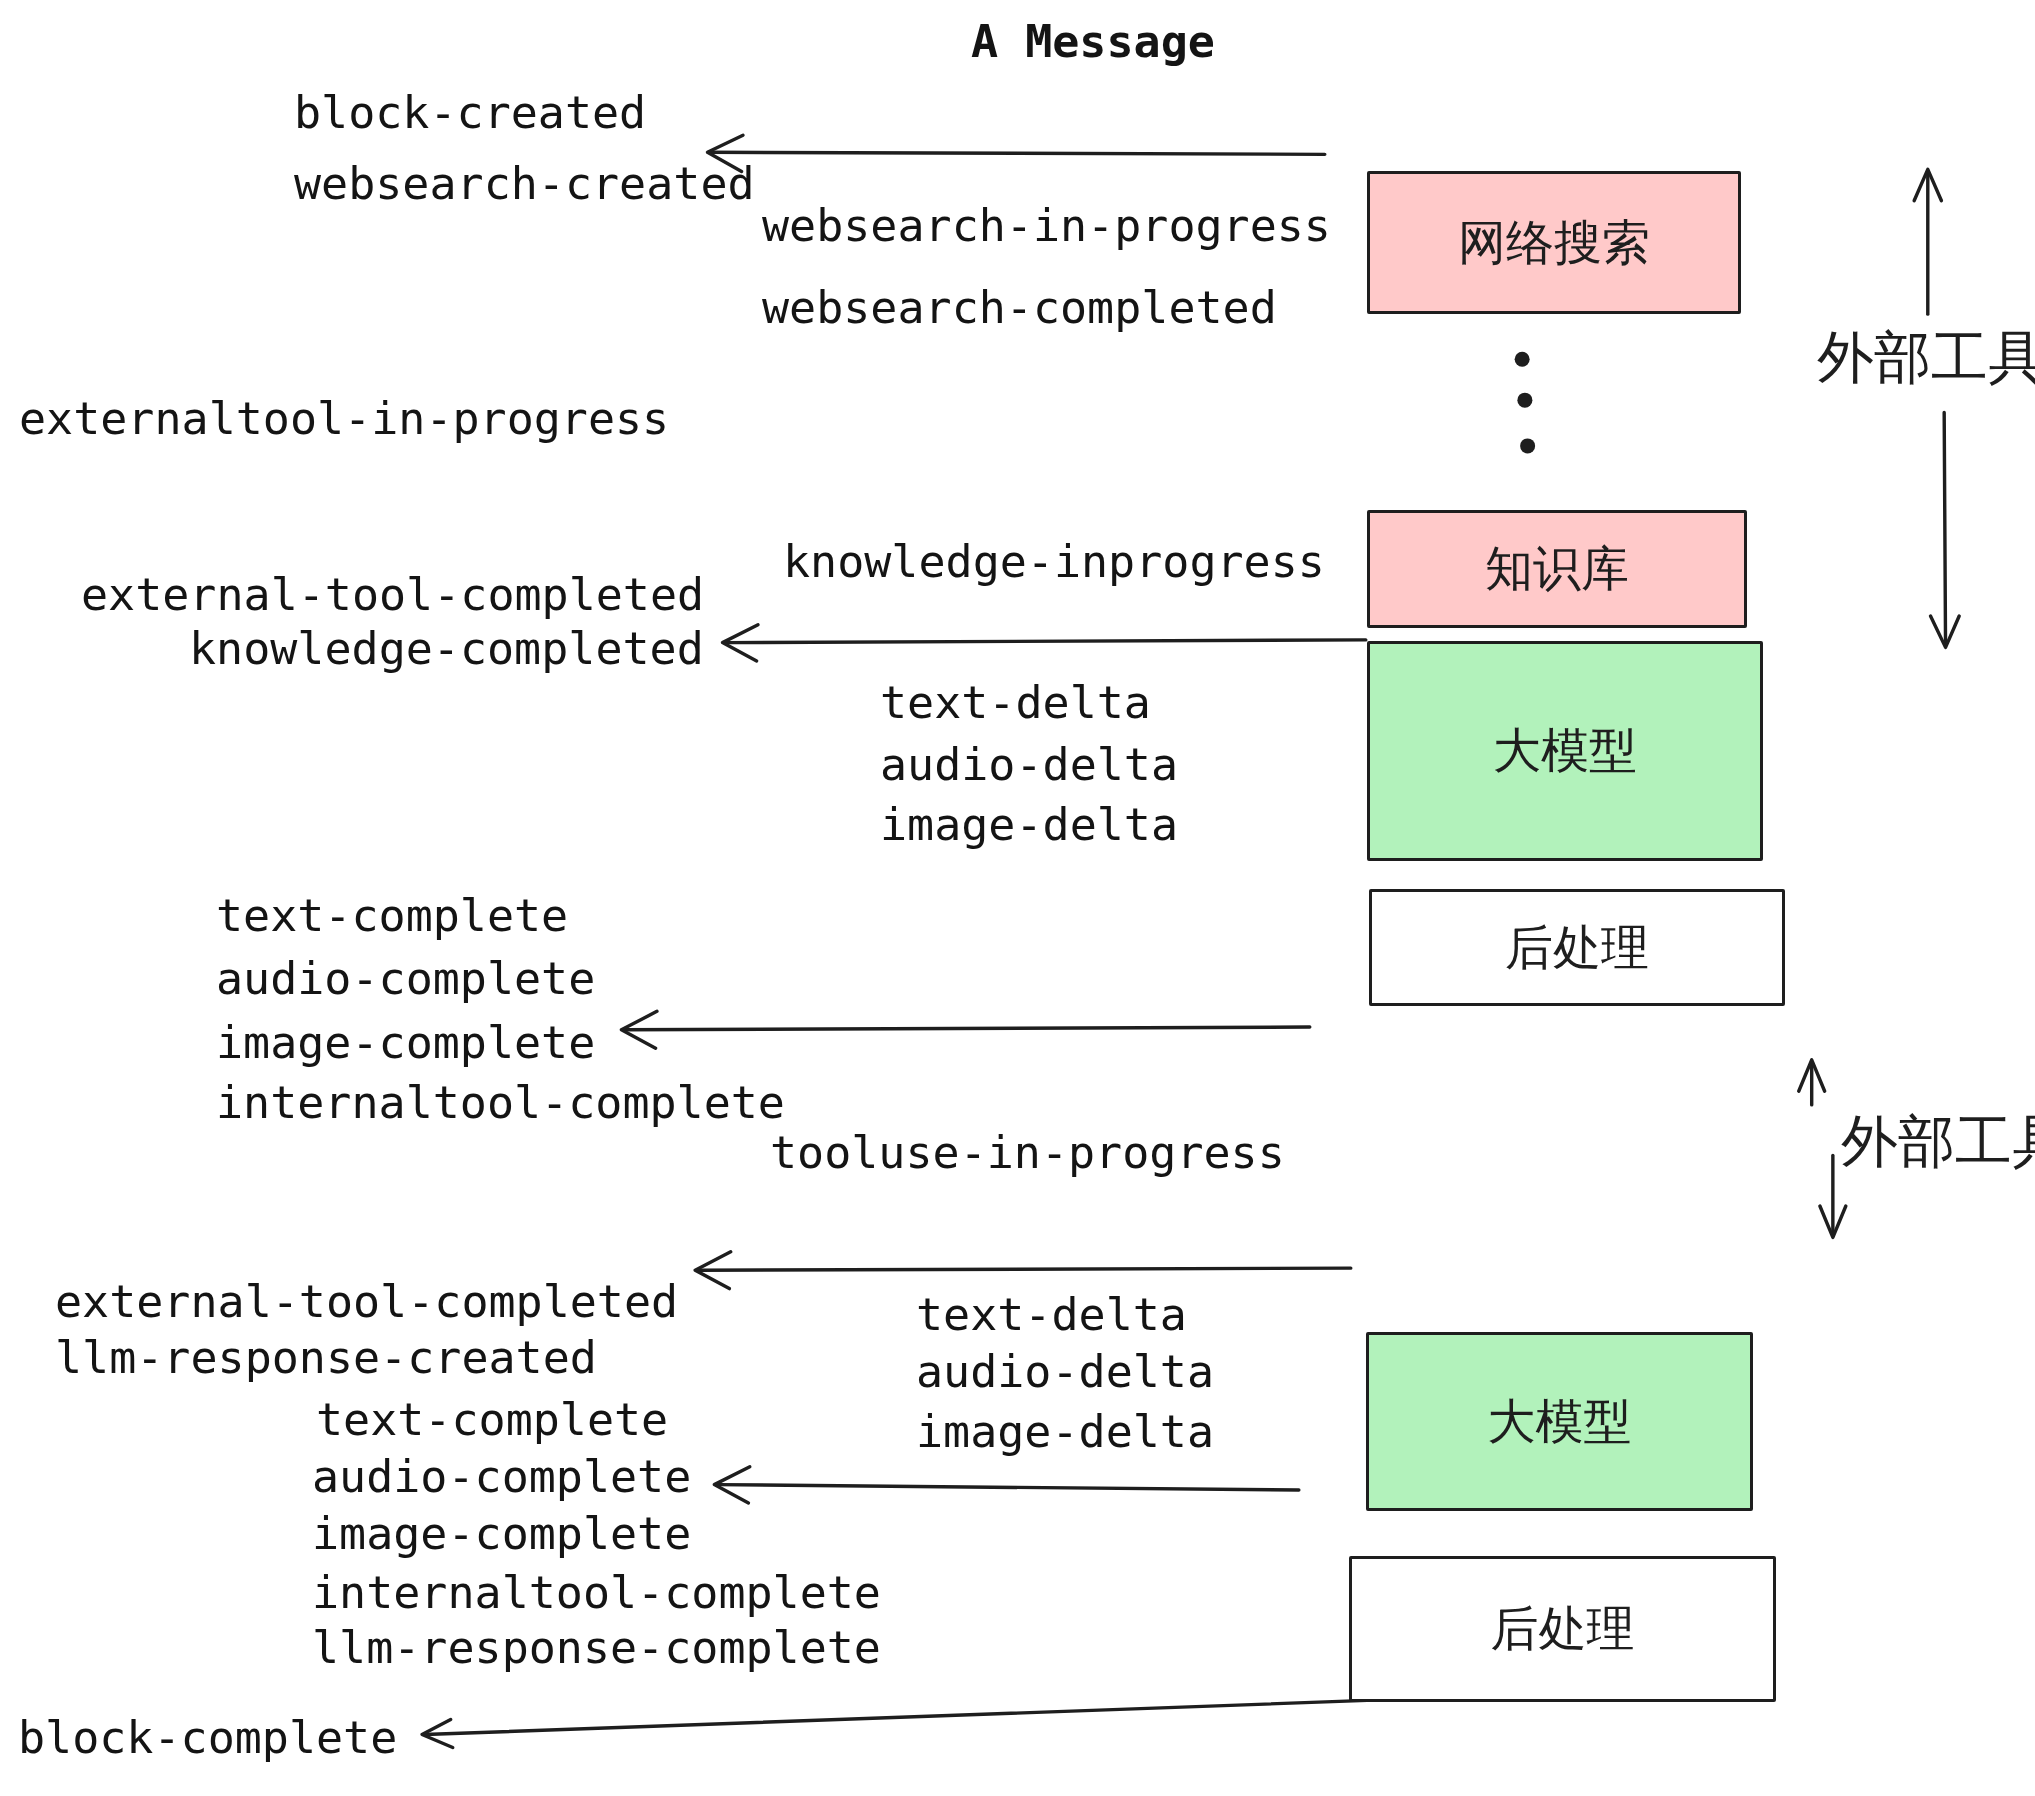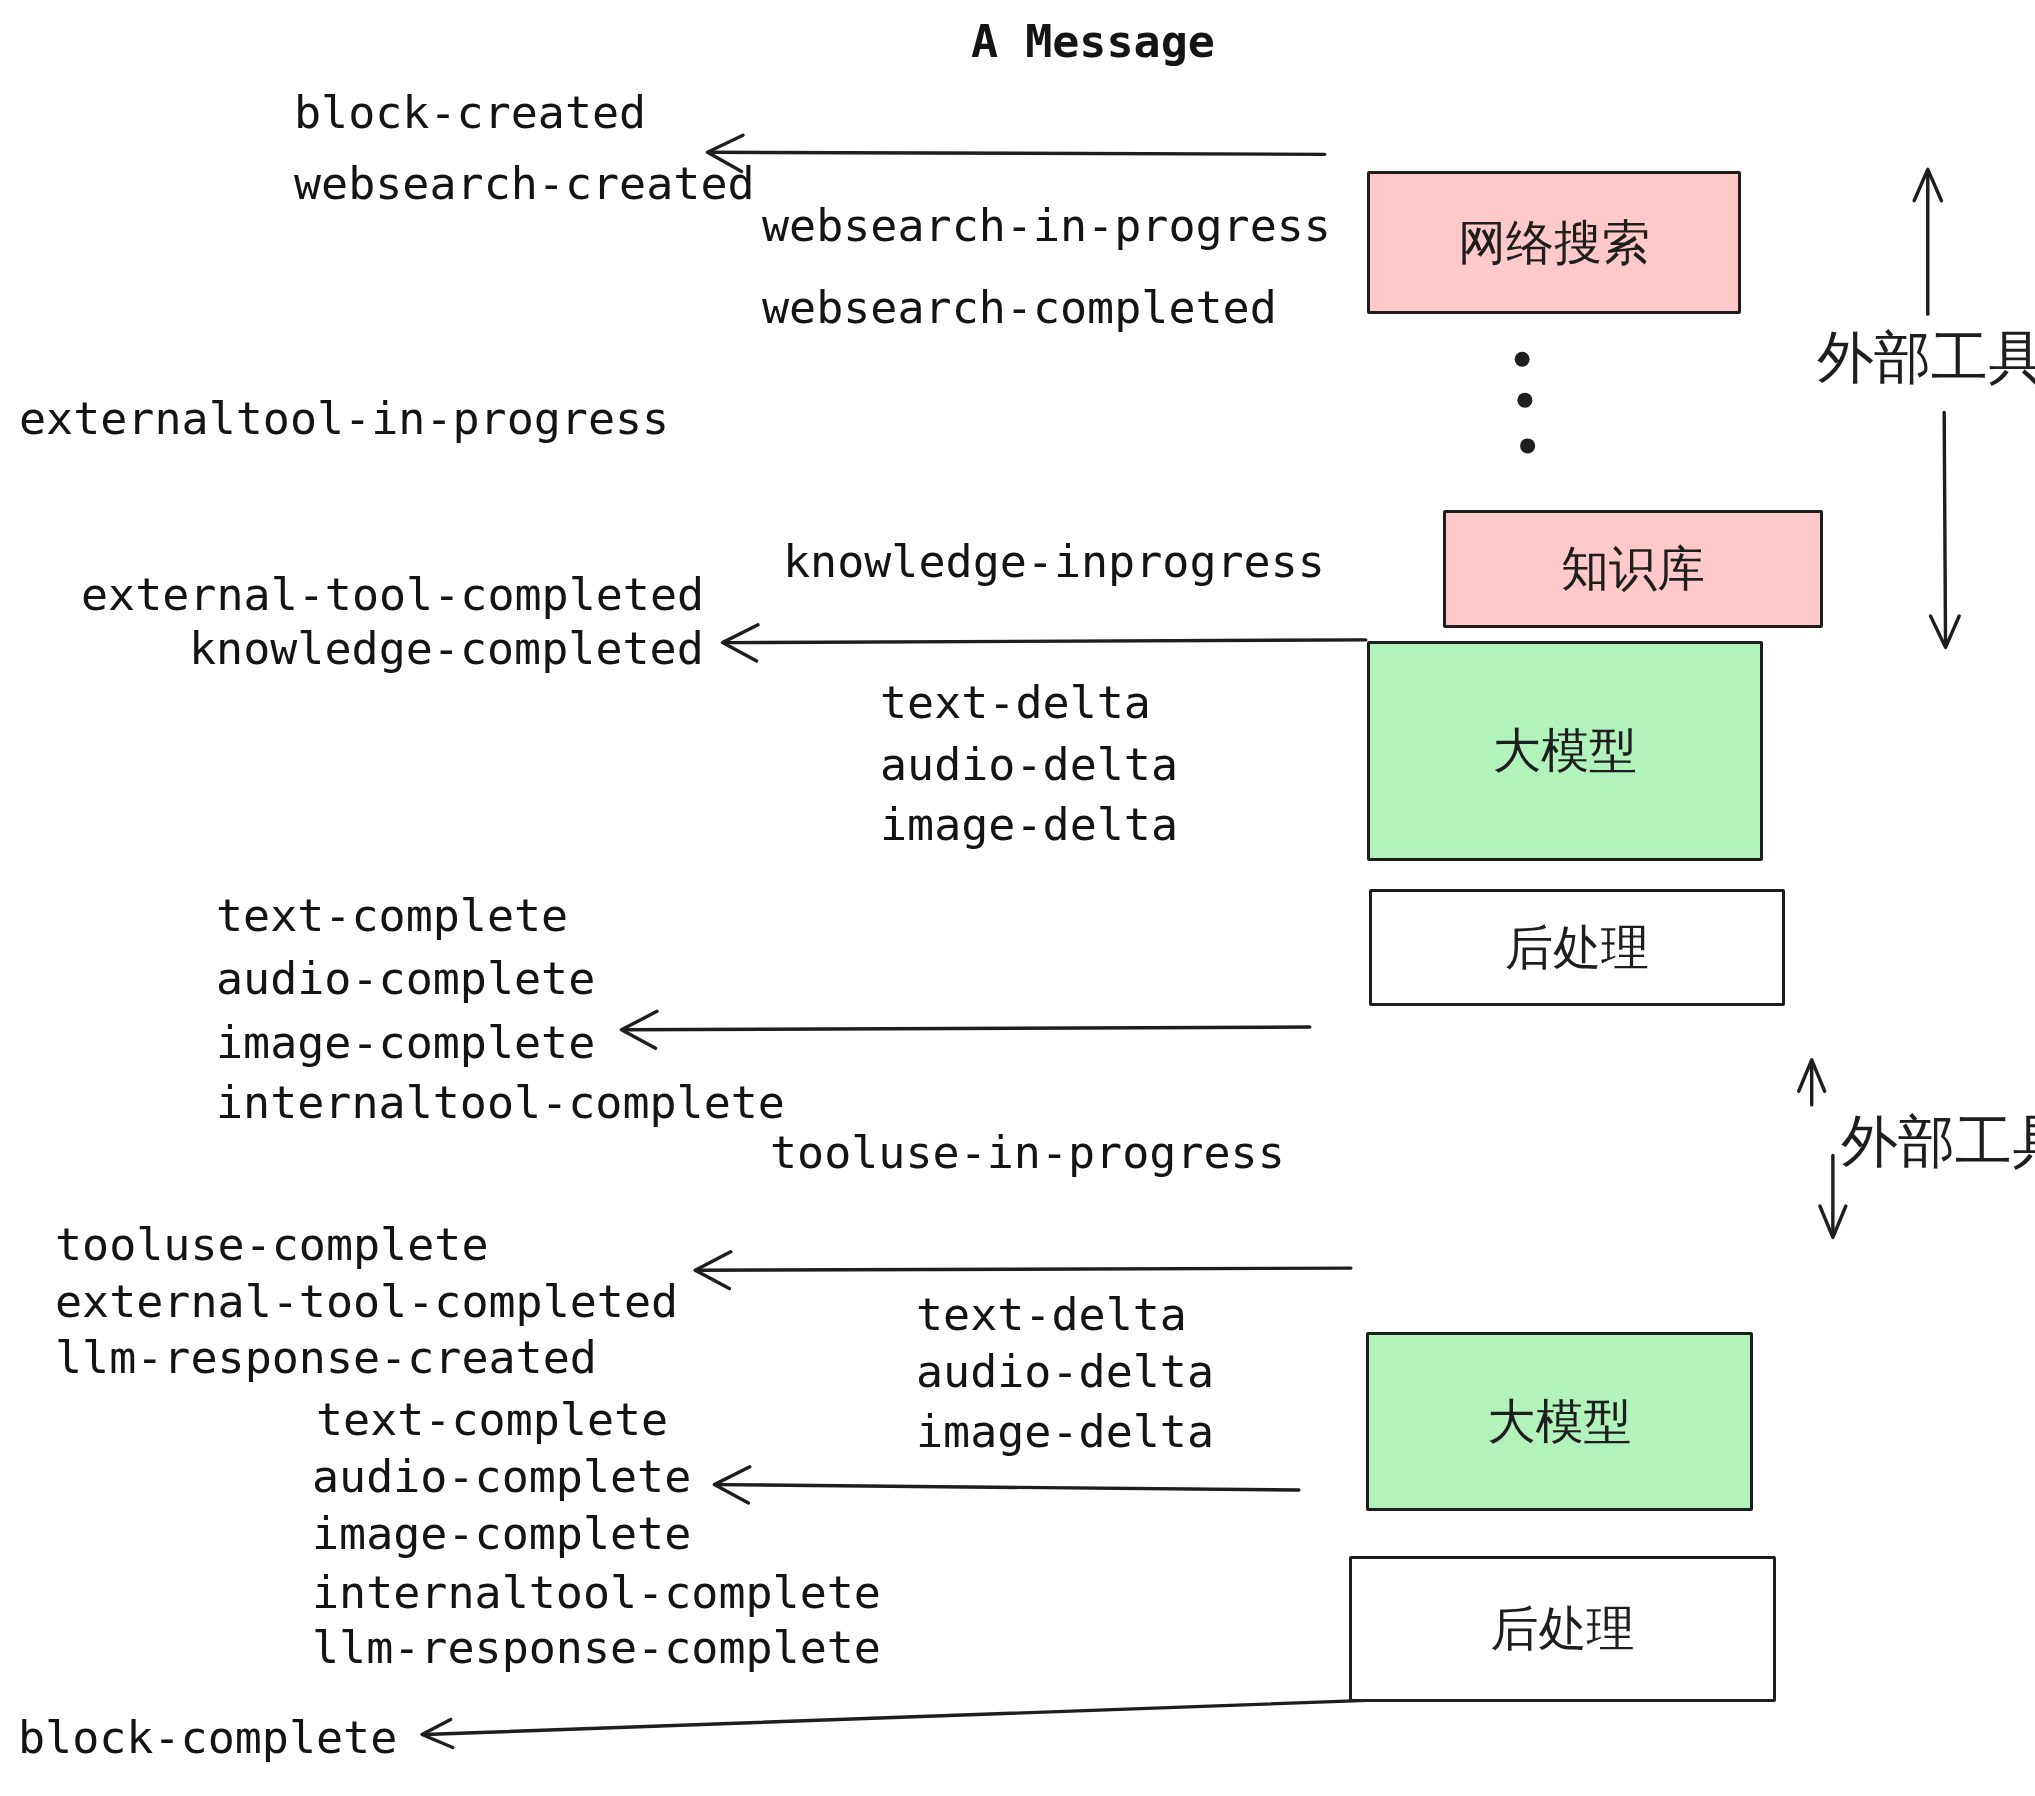--- a/index.html
+++ b/index.html
@@ -120,37 +120,36 @@
   <div class="ev" style="left:81px;top:572px;">external-tool-completed</div>
   <div class="ev" style="left:189px;top:626px;">knowledge-completed</div>
   <div class="ev" style="left:880px;top:680px;">text-delta</div>
   <div class="ev" style="left:880px;top:742px;">audio-delta</div>
   <div class="ev" style="left:880px;top:802px;">image-delta</div>
   <div class="ev" style="left:216px;top:893px;">text-complete</div>
   <div class="ev" style="left:216px;top:956px;">audio-complete</div>
   <div class="ev" style="left:216px;top:1020px;">image-complete</div>
   <div class="ev" style="left:216px;top:1080px;">internaltool-complete</div>
   <div class="ev" style="left:770px;top:1130px;">tooluse-in-progress</div>
-  <div class="ev" style="left:55px;top:1222px;">tooluse-complete</div>
   <div class="ev" style="left:55px;top:1279px;">external-tool-completed</div>
   <div class="ev" style="left:55px;top:1335px;">llm-response-created</div>
   <div class="ev" style="left:316px;top:1397px;">text-complete</div>
   <div class="ev" style="left:916px;top:1292px;">text-delta</div>
   <div class="ev" style="left:916px;top:1349px;">audio-delta</div>
   <div class="ev" style="left:916px;top:1409px;">image-delta</div>
   <div class="ev" style="left:312px;top:1454px;">audio-complete</div>
   <div class="ev" style="left:312px;top:1511px;">image-complete</div>
   <div class="ev" style="left:312px;top:1570px;">internaltool-complete</div>
   <div class="ev" style="left:312px;top:1625px;">llm-response-complete</div>
   <div class="ev" style="left:18px;top:1715px;">block-complete</div>
 
   <div class="box pink" style="left:1367px;top:171px;width:374px;height:143px;">
     <span>网络搜索</span>
   </div>
-  <div class="box pink" style="left:1443px;top:510px;width:380px;height:118px;">
+  <div class="box pink" style="left:1367px;top:510px;width:380px;height:118px;">
     <span>知识库</span>
   </div>
   <div class="box green" style="left:1367px;top:641px;width:396px;height:220px;">
     <span>大模型</span>
   </div>
   <div class="box" style="left:1369px;top:889px;width:416px;height:117px;">
     <span>后处理</span>
   </div>
   <div class="box green" style="left:1366px;top:1332px;width:387px;height:179px;">
     <span>大模型</span>

